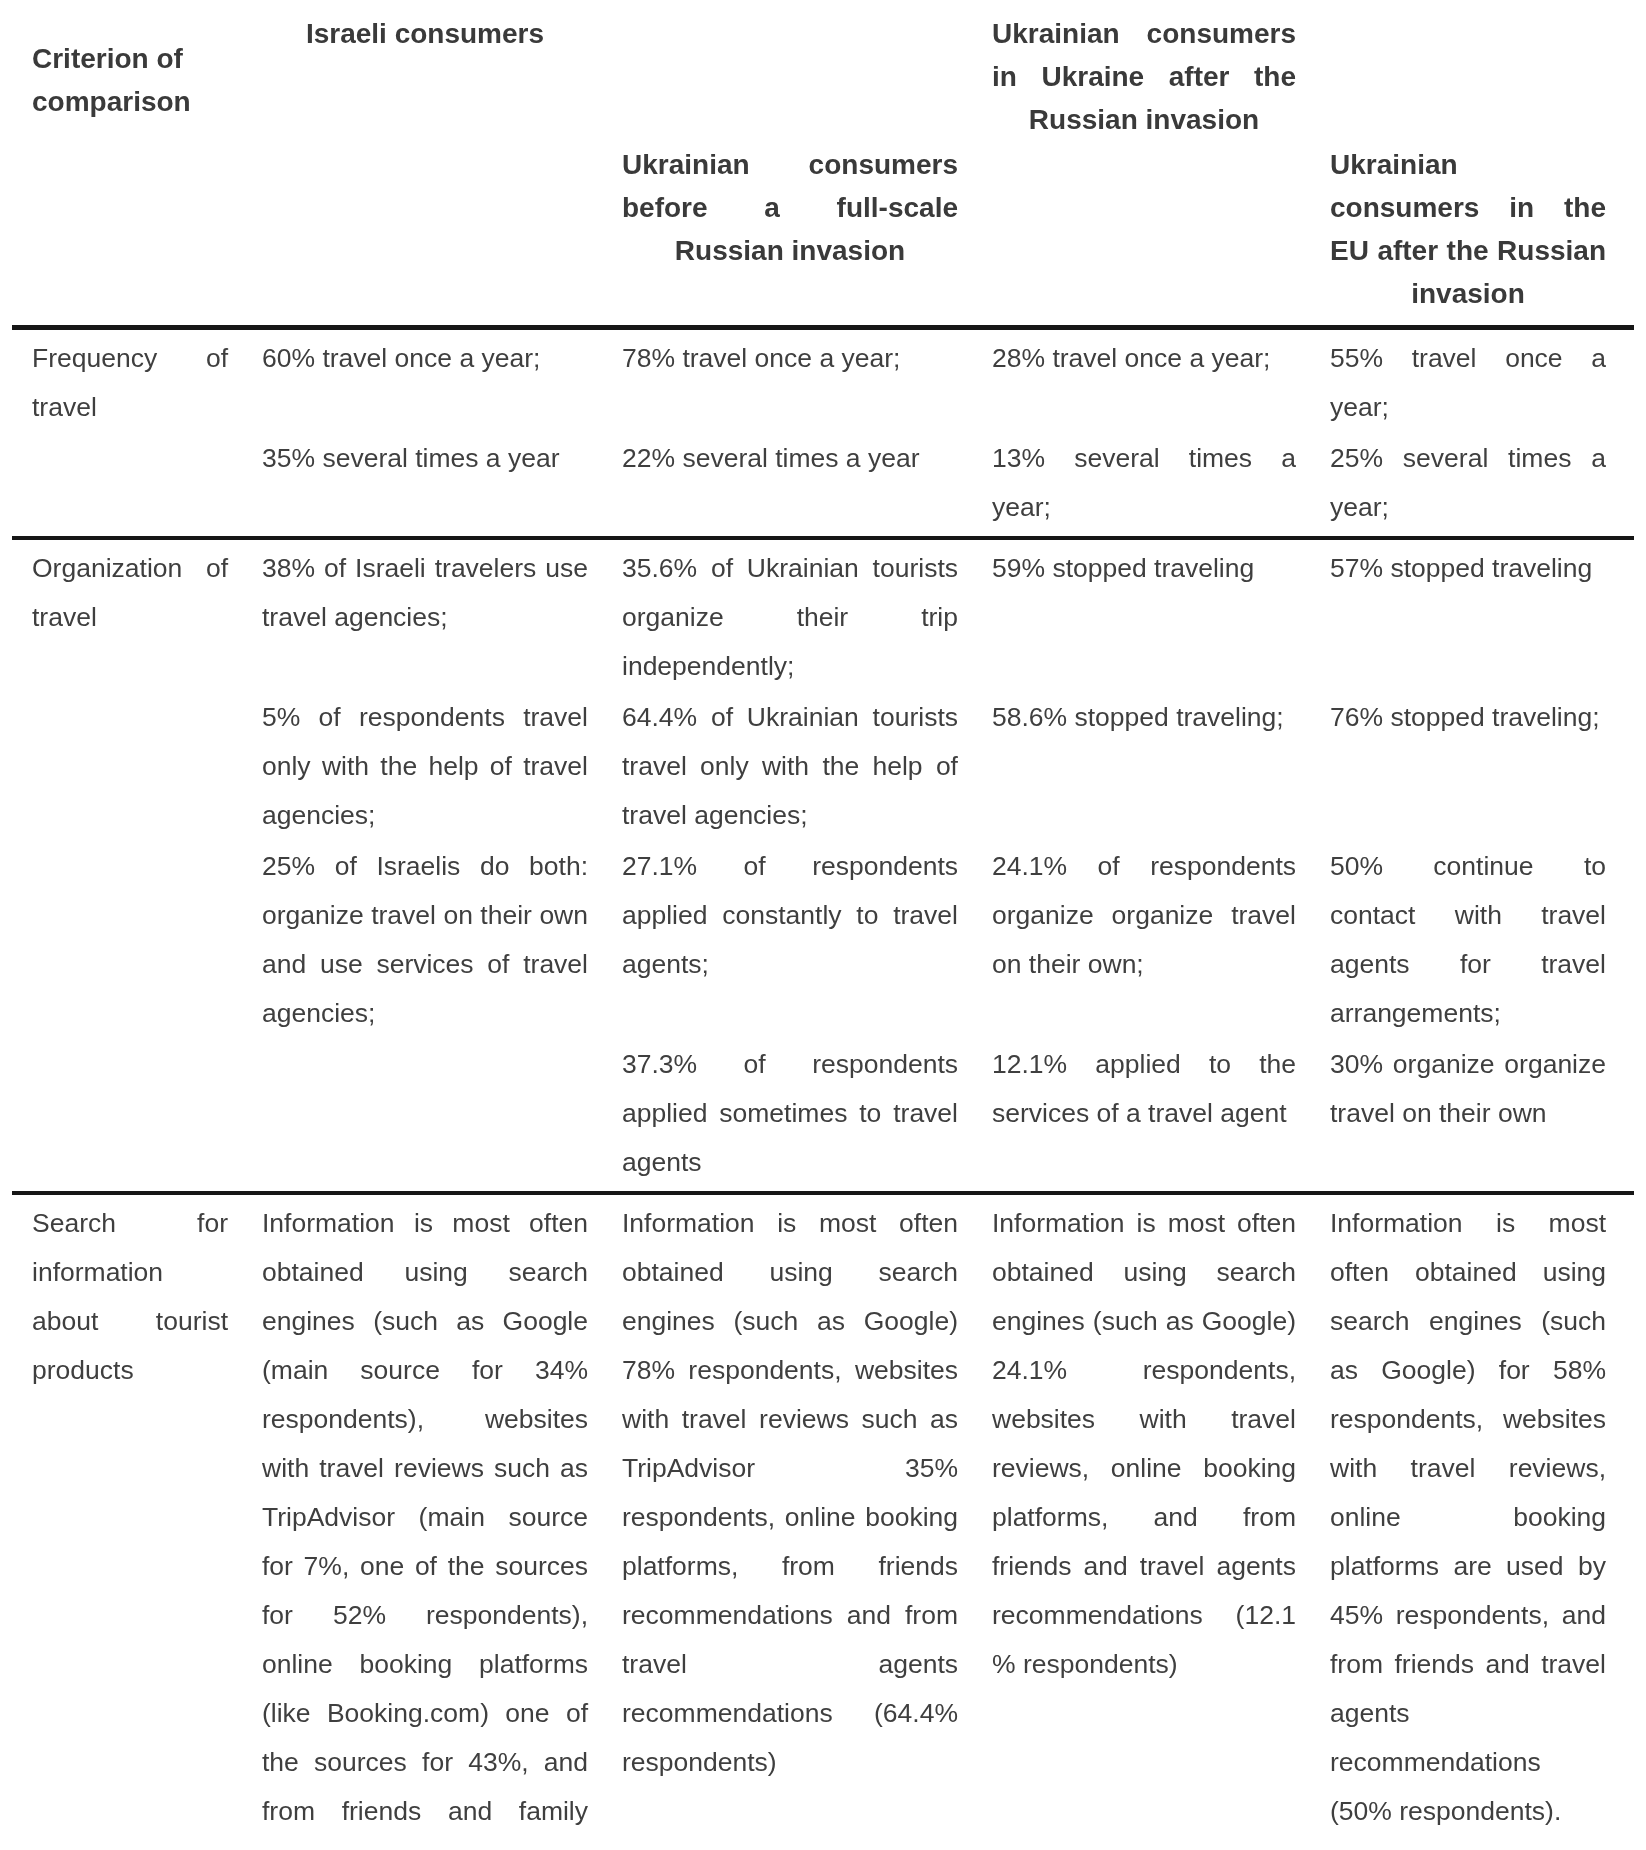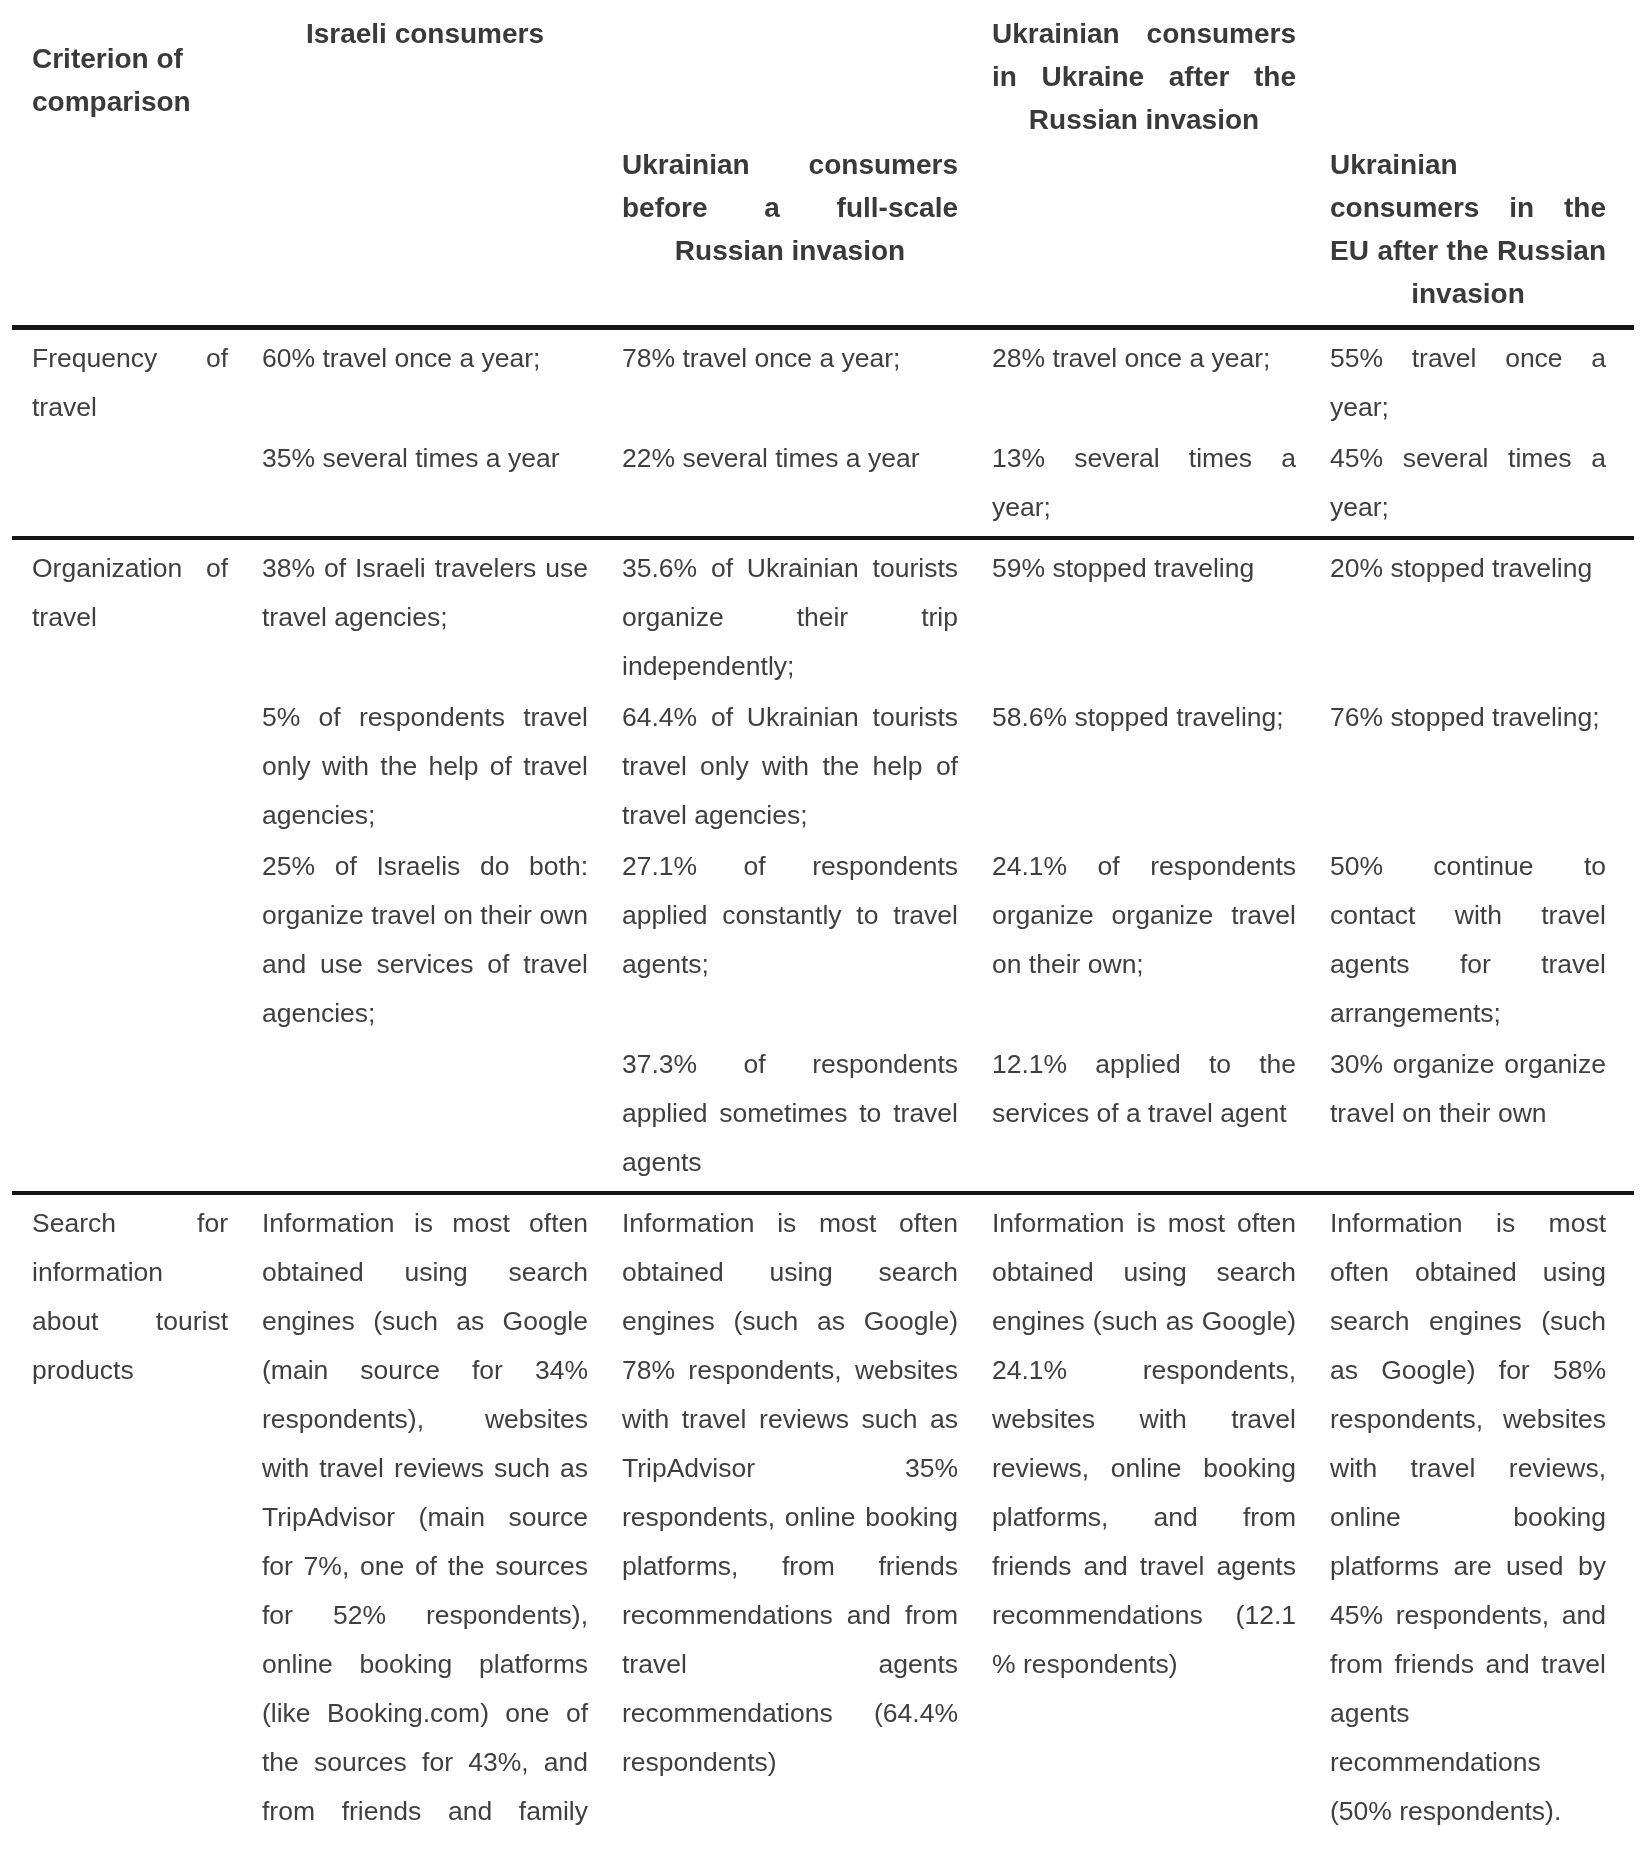--- a/index.html
+++ b/index.html
@@ -78,21 +78,21 @@
     <div class="cell c2" style="grid-row:1">60% travel once a year;</div>
     <div class="cell c2" style="grid-row:2">35% several times a year</div>
 
     <div class="cell c3" style="grid-row:1">78% travel once a year;</div>
     <div class="cell c3" style="grid-row:2">22% several times a year</div>
 
     <div class="cell c4" style="grid-row:1">28% travel once a year;</div>
     <div class="cell c4" style="grid-row:2">13% several times a year;</div>
 
     <div class="cell c5" style="grid-row:1">55% travel once a year;</div>
-    <div class="cell c5" style="grid-row:2">45% several times a year;</div>
+    <div class="cell c5" style="grid-row:2">25% several times a year;</div>
   </div>
 
   <div class="rule"></div>
 
   <div class="trow">
     <div class="cell crit" style="grid-row:1 / span 4">Organization of travel</div>
 
     <div class="cell c2" style="grid-row:1">38% of Israeli travelers use travel agencies;</div>
     <div class="cell c2" style="grid-row:2">5% of respondents travel only with the help of travel agencies;</div>
     <div class="cell c2" style="grid-row:3">25% of Israelis do both: organize travel on their own and use services of travel agencies;</div>
@@ -100,21 +100,21 @@
     <div class="cell c3" style="grid-row:1">35.6% of Ukrainian tourists organize their trip independently;</div>
     <div class="cell c3" style="grid-row:2">64.4% of Ukrainian tourists travel only with the help of travel agencies;</div>
     <div class="cell c3" style="grid-row:3">27.1% of respondents applied constantly to travel agents;</div>
     <div class="cell c3" style="grid-row:4">37.3% of respondents applied sometimes to travel agents</div>
 
     <div class="cell c4" style="grid-row:1">59% stopped traveling</div>
     <div class="cell c4" style="grid-row:2">58.6% stopped traveling;</div>
     <div class="cell c4" style="grid-row:3">24.1% of respondents organize organize travel on their own;</div>
     <div class="cell c4" style="grid-row:4">12.1% applied to the services of a travel agent</div>
 
-    <div class="cell c5" style="grid-row:1">20% stopped traveling</div>
+    <div class="cell c5" style="grid-row:1">57% stopped traveling</div>
     <div class="cell c5" style="grid-row:2">76% stopped traveling;</div>
     <div class="cell c5" style="grid-row:3">50% continue to contact with travel agents for travel arrangements;</div>
     <div class="cell c5" style="grid-row:4">30% organize organize travel on their own</div>
   </div>
 
   <div class="rule"></div>
 
   <div class="trow">
     <div class="cell crit" style="grid-row:1">Search for information about tourist products</div>
     <div class="cell c2" style="grid-row:1">Information is most often obtained using search engines (such as Google (main source for 34% respondents), websites with travel reviews such as TripAdvisor (main source for 7%, one of the sources for 52% respondents), online booking platforms (like Booking.com) one of the sources for 43%, and from friends and family recommendations.</div>

